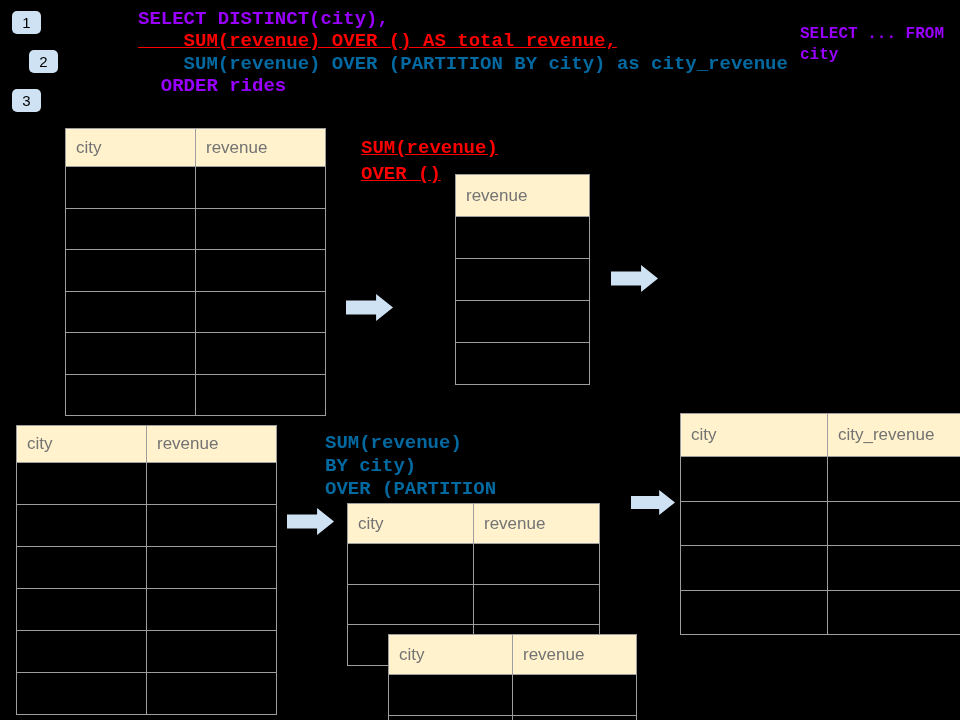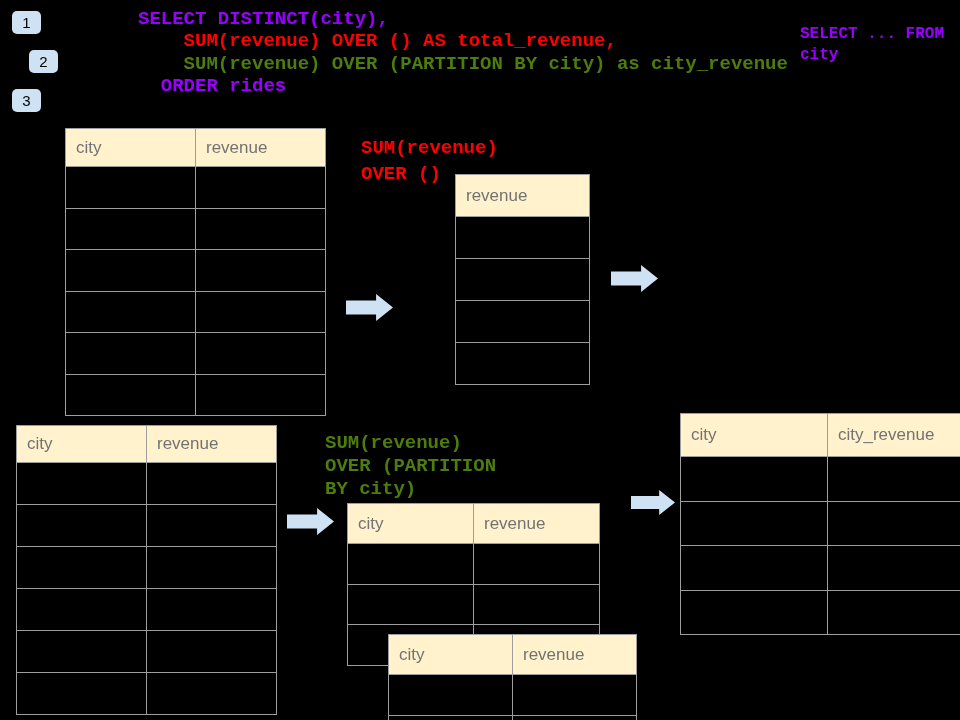--- a/index.html
+++ b/index.html
@@ -40,22 +40,22 @@
     position:absolute;left:313px;top:135px;
     font:bold 19px "Liberation Mono", monospace;
     line-height:26px;
   }
   #ann-partition{
     position:absolute;left:277px;top:432px;
     font:bold 19px "Liberation Mono", monospace;
     line-height:23px;
   }
   .c-purple{color:#9900ff;}
-  .c-red{color:#fe0000;}
-  .c-green{color:#4d7c0f;}
+  .c-red{color:#fe0000;text-decoration:underline;}
+  .c-green{color:#0369a1;}
 
   
   table{
     position:absolute;
     border-collapse:collapse;
     table-layout:fixed;
   }
   th,td{
     border:1px solid #9e9e9e;
     padding:0 0 0 10px;
@@ -125,22 +125,22 @@
   <div class="codeline">city</div>
 </div>
 
 <div id="ann-total" class="c-red">
   <div class="codeline">SUM(revenue)</div>
   <div class="codeline">OVER ()</div>
 </div>
 
 <div id="ann-partition" class="c-green">
   <div class="codeline">SUM(revenue)</div>
+  <div class="codeline">BY city)</div>
   <div class="codeline">OVER (PARTITION</div>
-  <div class="codeline">BY city)</div>
 </div>
 
 <table id="t1">
     <thead>
       <tr>
         <th>city</th>
         <th>revenue</th>
       </tr>
     </thead>
     <tbody>

